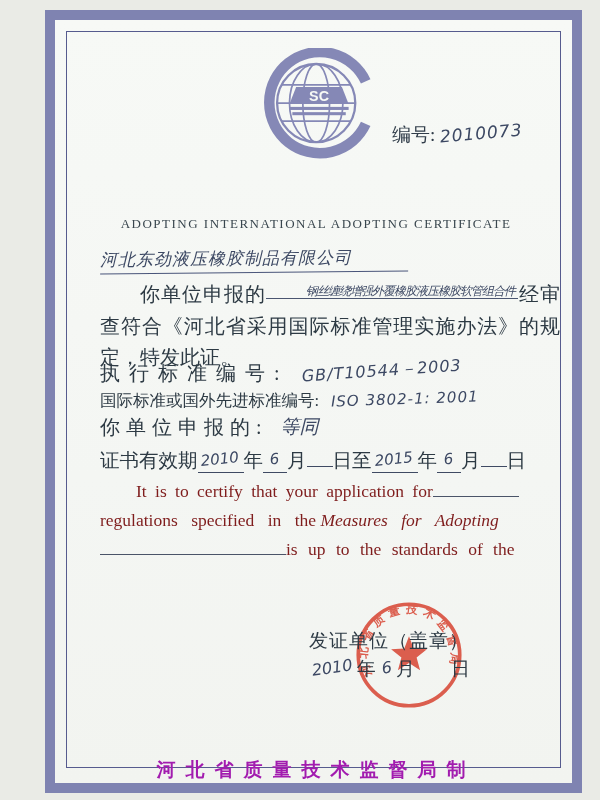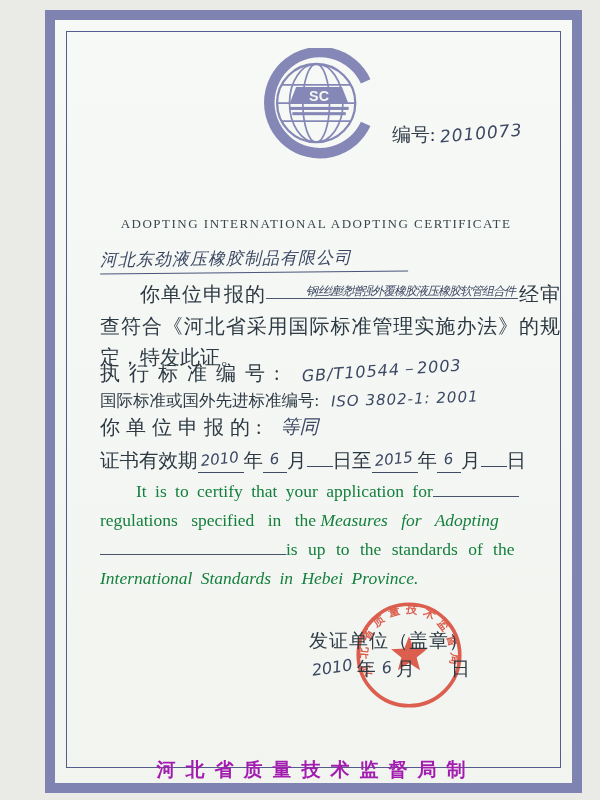--- a/index.html
+++ b/index.html
@@ -71,21 +71,21 @@
   .validity{position:absolute;left:84px;top:444px;width:470px;font-size:19.5px;color:#2d3a44;white-space:nowrap;}
   .blank{
     display:inline-block;border-bottom:1.5px solid #3f4a63;text-align:center;
     height:22px;vertical-align:baseline;
   }
   .blank .hand{display:inline-block;font-size:15px;transform:rotate(-6deg) translateY(-3px);}
   .b-year{width:46px;}
   .b-month{width:24px;}
   .b-day{width:26px;}
   
-  .english{position:absolute;left:84px;top:476px;width:460px;font-size:17.5px;line-height:28.5px;color:#15803d;}
+  .english{position:absolute;left:84px;top:476px;width:460px;font-size:17.5px;line-height:28.5px;color:#7f1d1d;}
   .english .row{white-space:nowrap;}
   .eblank{display:inline-block;border-bottom:1.2px solid #4a5468;height:20px;vertical-align:baseline;}
   .indent{display:inline-block;width:36px;}
   .it{font-style:italic;}
   .ws1{word-spacing:4px;}
   .ws2{word-spacing:6px;}
   .ws3{word-spacing:9px;}
   
   .issuer-label{position:absolute;left:293px;top:628px;font-size:19px;letter-spacing:1px;color:#2d3a44;white-space:nowrap;}
   .issuer-date{position:absolute;left:296px;top:656px;font-size:19px;color:#2d3a44;white-space:nowrap;}
@@ -159,21 +159,20 @@
   </div>
 
   <div class="validity">
     <span>证书有效期</span><span class="blank b-year"><span class="hand">2010</span></span><span>年</span><span class="blank b-month"><span class="hand">6</span></span><span>月</span><span class="blank b-day"></span><span>日</span><span>至</span><span class="blank b-year"><span class="hand">2015</span></span><span>年</span><span class="blank b-month"><span class="hand">6</span></span><span>月</span><span class="blank b-day"></span><span>日</span>
   </div>
 
   <div class="english">
     <div class="row"><span class="indent"></span><span class="ws1">It is to certify that your application for</span><span class="eblank" style="width:86px"></span></div>
     <div class="row"><span class="ws3">regulations specified in the</span> <span class="it ws3">Measures for Adopting</span></div>
     <div class="row"><span class="eblank" style="width:186px"></span><span class="ws2">is up to the standards of the</span></div>
-    <div class="row"><span class="it ws1">International Standards in Hebei Province.</span></div>
   </div>
 
   <svg class="seal" viewBox="0 0 160 160">
     <circle cx="80" cy="80" r="70" fill="none" stroke="#d7402e" stroke-width="5"></circle>
     <polygon points="80,54 86.5,71.1 104.7,72 90.5,83.4 95.3,101 80,91 64.7,101 69.5,83.4 55.3,72 73.5,71.1" fill="#d7402e"></polygon>
     <defs>
       <path id="sealArc" d="M 29.8 109 A 58 58 0 1 1 130.2 109" fill="none"></path>
     </defs>
     <text font-size="16" fill="#d7402e" style="letter-spacing:7px" font-family="Liberation Serif, serif" font-weight="bold">
       <textPath href="#sealArc" xlink:href="#sealArc" startOffset="2">河北省质量技术监督局</textPath>

